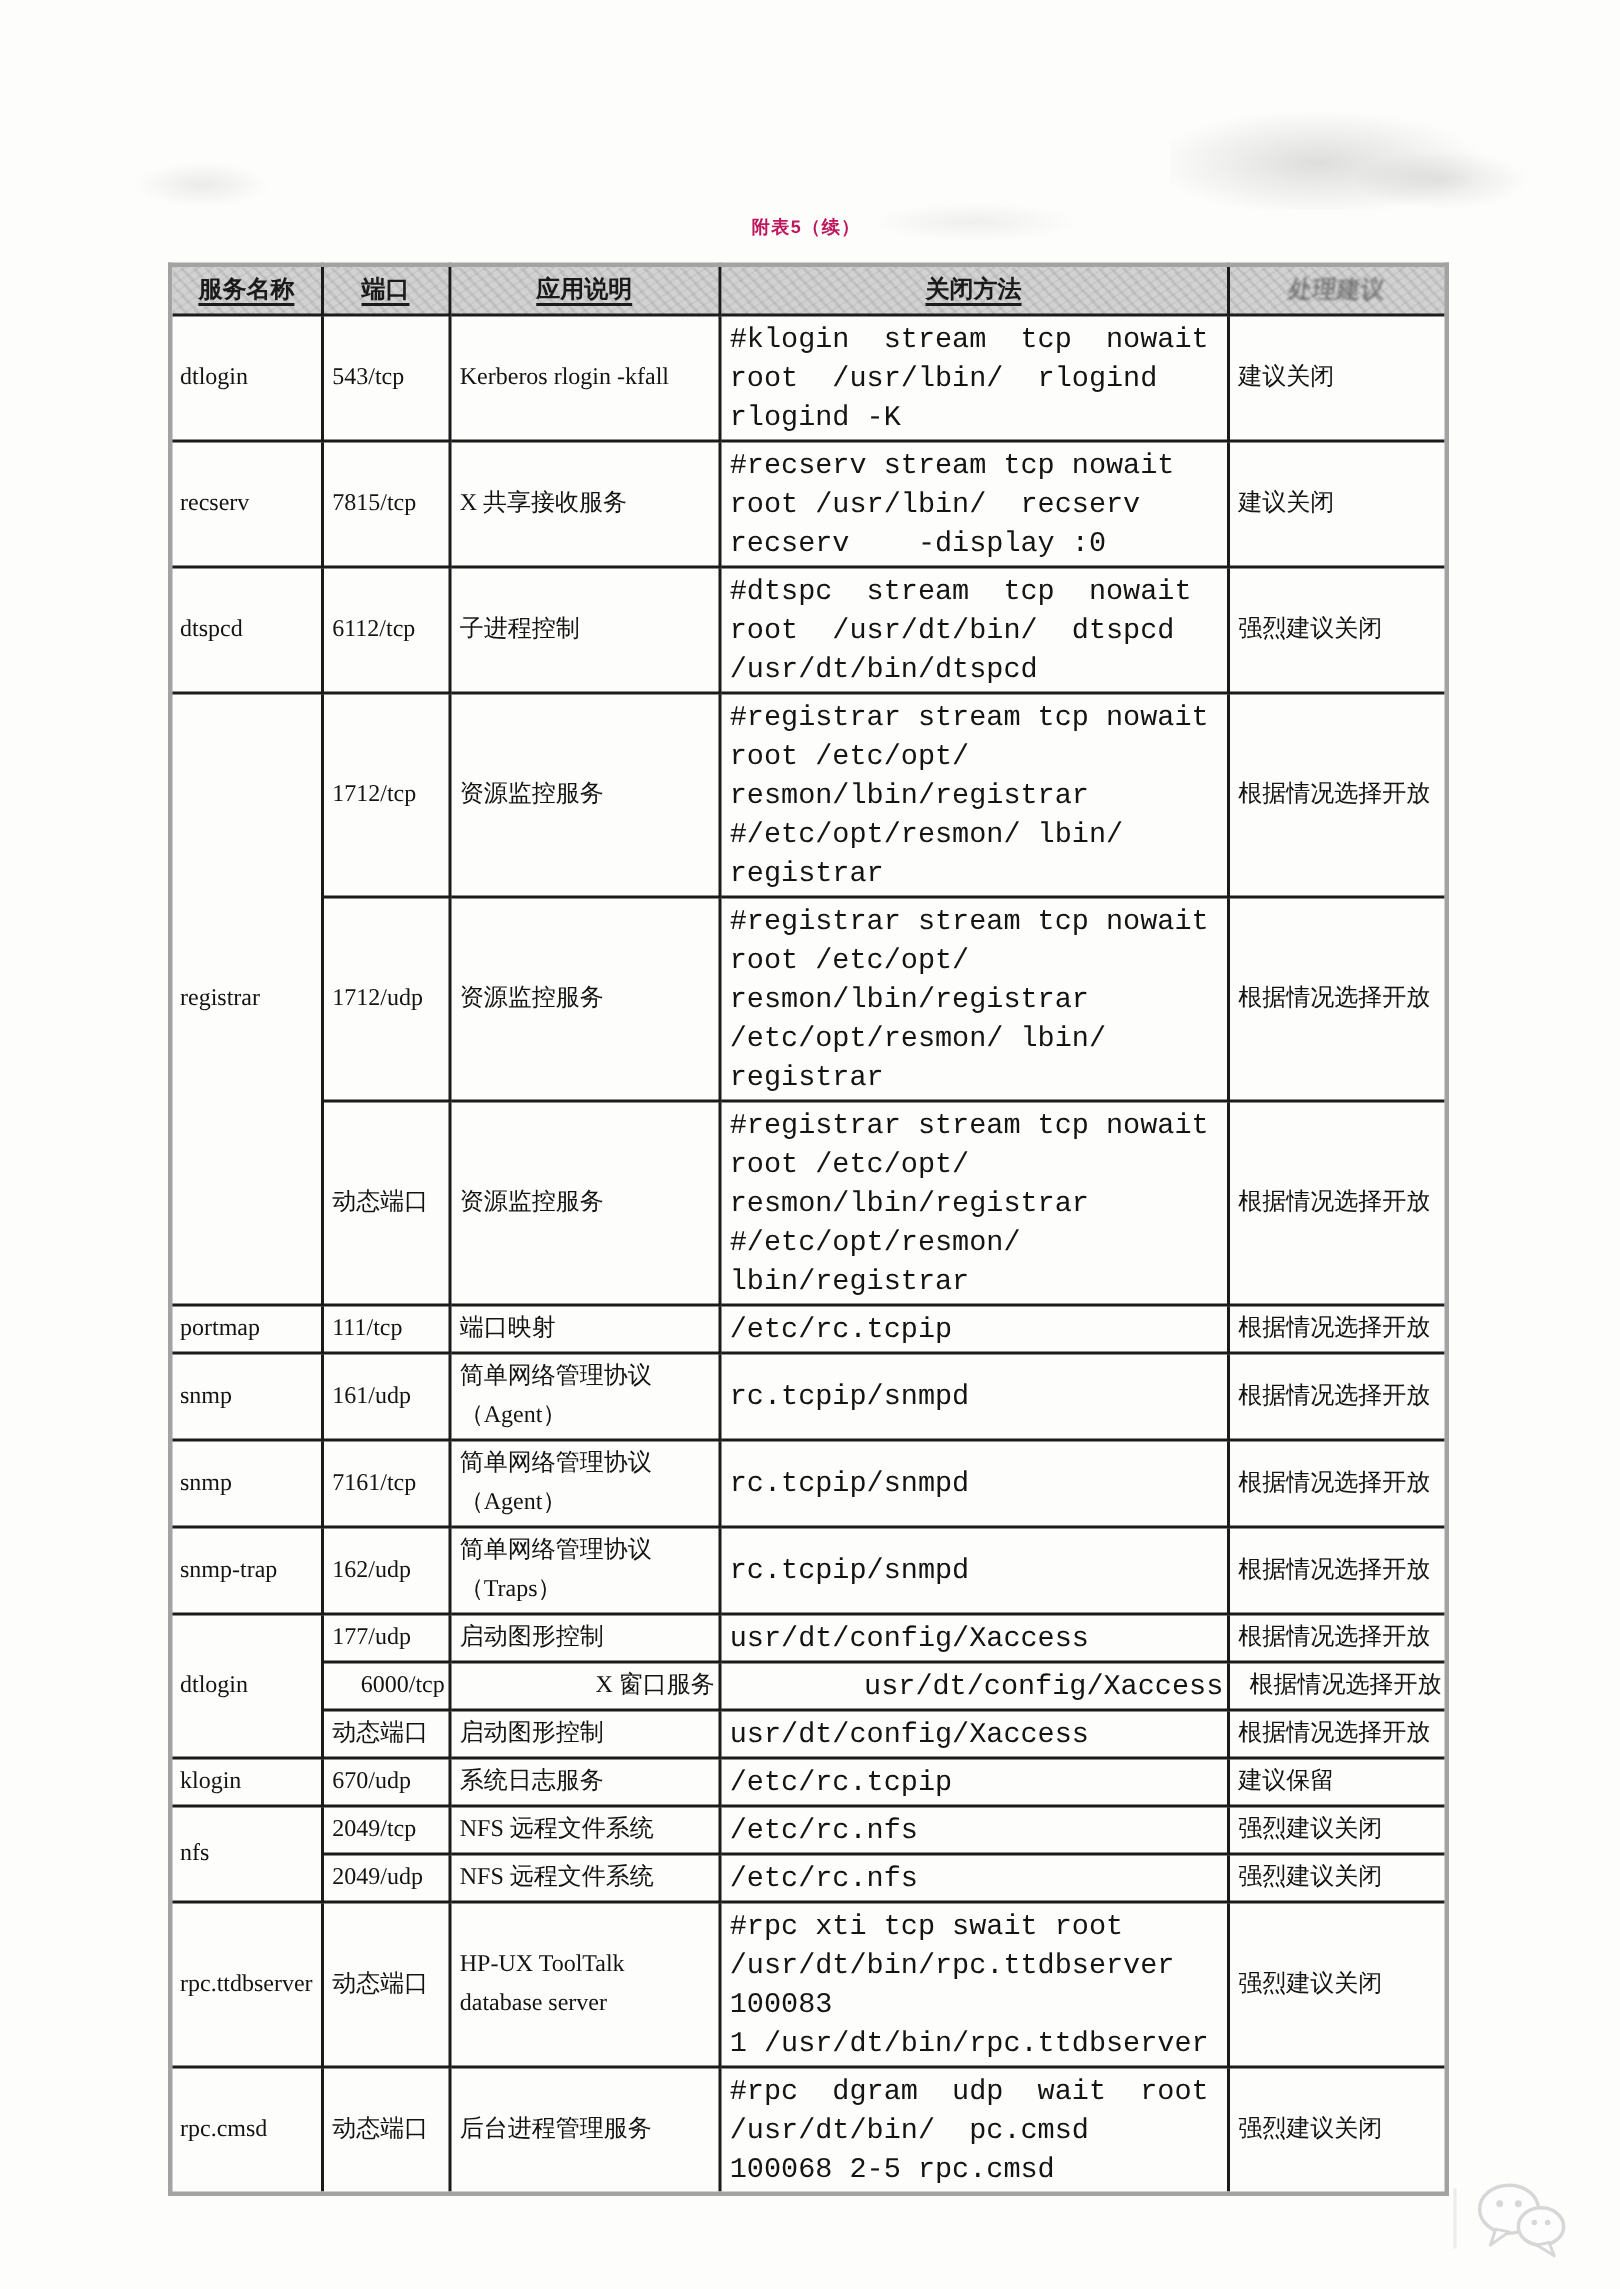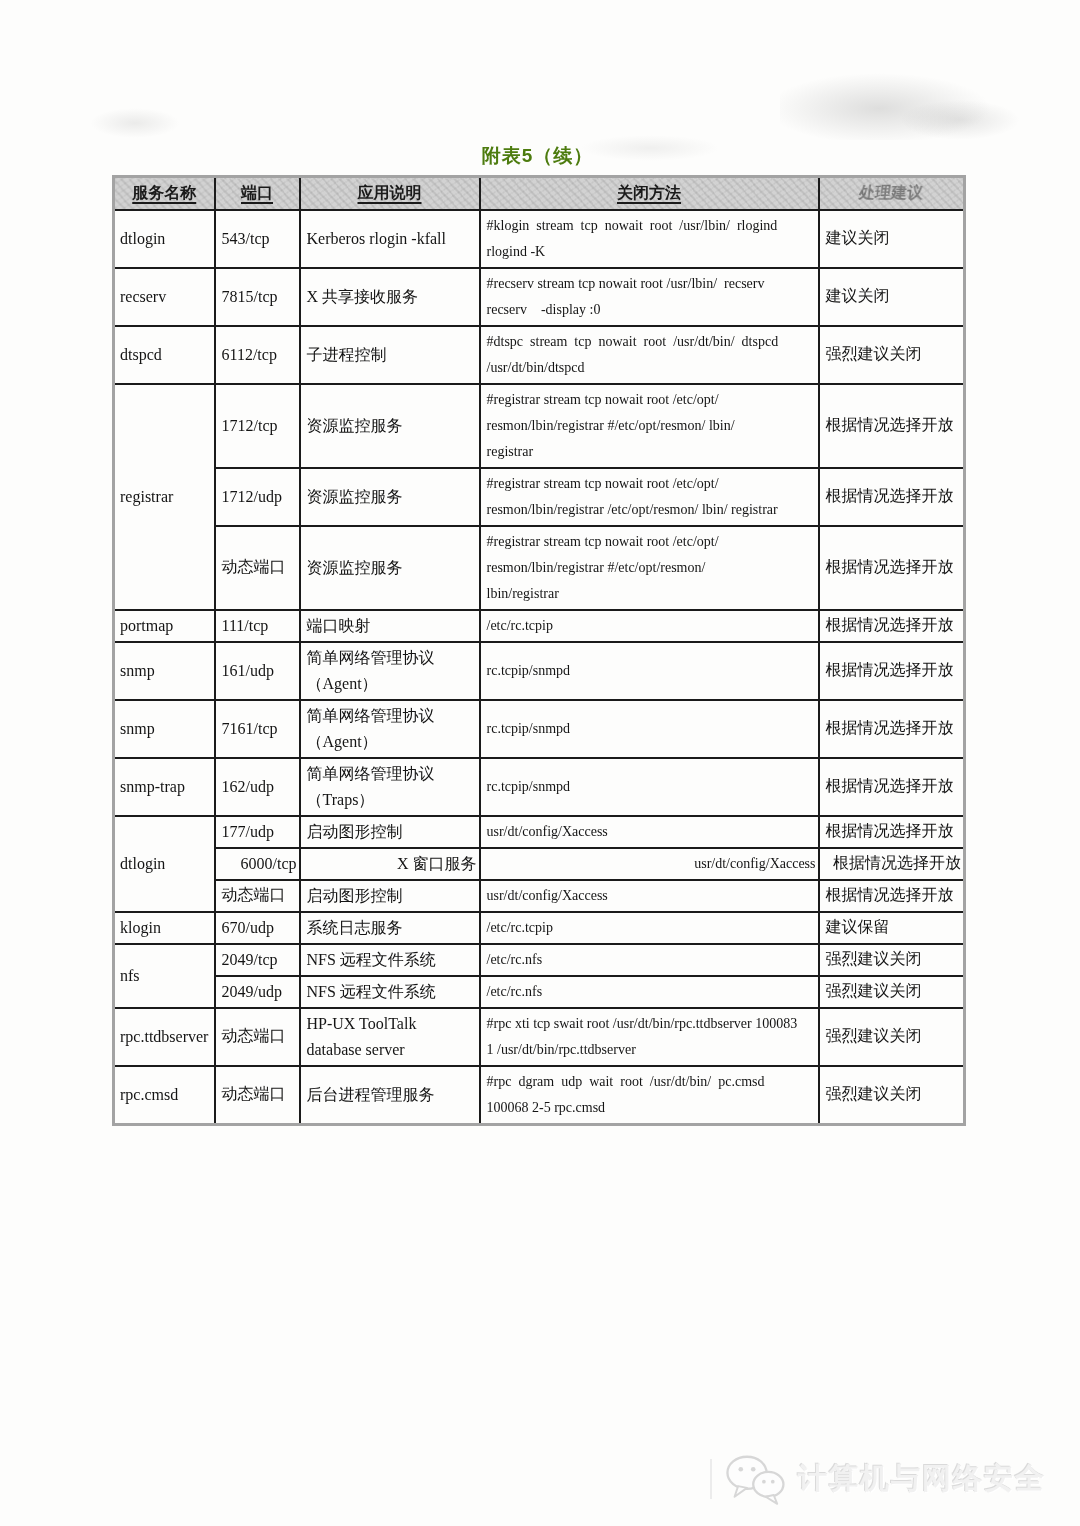--- a/index.html
+++ b/index.html
@@ -18,23 +18,23 @@
         background:radial-gradient(ellipse at 45% 55%, rgba(110,110,110,.22), transparent 65%); }
   .a2 { left:900px; top:100px; width:120px; height:40px;
         background:radial-gradient(ellipse at 50% 50%, rgba(120,120,120,.18), transparent 70%); }
   .a3 { left:90px; top:108px; width:90px; height:30px;
         background:radial-gradient(ellipse at 50% 50%, rgba(130,130,130,.15), transparent 70%); }
   .a4 { left:580px; top:135px; width:140px; height:26px;
         background:radial-gradient(ellipse at 50% 50%, rgba(140,140,140,.12), transparent 70%); }
 
   .title {
     position:absolute; top:143px; left:112px; width:851px;
-    text-align:center; font-size:19px; font-weight:bold;
+    text-align:center; font-size:12px; font-weight:bold;
     font-family:"Liberation Sans","DejaVu Sans",sans-serif;
-    letter-spacing:1px; color:#4d7c0f;
+    letter-spacing:1px; color:#be185d;
   }
 
   table.svc {
     position:absolute; left:112px; top:175px; width:851px;
     border-collapse:collapse; table-layout:fixed;
   }
   table.svc td, table.svc th {
     border:2px solid #1b1b1b;
     overflow:hidden;
     vertical-align:middle;
@@ -57,21 +57,21 @@
   thead th.hdr-faded span {
     opacity:.45; filter:blur(.7px);
     display:inline-block; transform:skewX(-6deg);
   }
 
   td.c-service { font-size:16px; padding:2px 3px 2px 5px; }
   td.c-port    { font-size:16px; padding:2px 2px 2px 6px; }
   td.c-app     { padding:2px 2px 2px 6px; }
   td.c-app div { font-size:16px; line-height:26px; white-space:pre-wrap; }
   td.c-method  { padding:2px 2px 2px 6px; }
-  td.c-method div { font-size:14px; line-height:26px; white-space:pre-wrap; }
+  td.c-method div { font-size:19px; line-height:26px; white-space:pre-wrap;font-family:Liberation Mono, monospace; }
   td.c-advice  { font-size:16px; padding:2px 2px 2px 6px; }
 
   .footer {
     position:absolute; top:1452px; right:34px;
     display:flex; align-items:center; gap:11px;
   }
   .footer-divider { width:2px; height:40px; background:#ececec; }
   .brand-text {
     font-family:"Liberation Sans","DejaVu Sans",sans-serif;
     font-size:29px; font-weight:bold; letter-spacing:2px;
@@ -324,14 +324,13 @@
   <svg class="wechat-logo" width="64" height="54" viewBox="0 0 72 60" fill="none">
     <ellipse cx="27" cy="23" rx="22" ry="18" fill="#fdfdfd" stroke="#d7d7d7" stroke-width="2.6"></ellipse>
     <path d="M17 38 L13 50 L27 40 Z" fill="#fdfdfd" stroke="#d7d7d7" stroke-width="2.2" stroke-linejoin="round"></path>
     <circle cx="20" cy="19" r="2.6" fill="#d7d7d7"></circle>
     <circle cx="34" cy="19" r="2.6" fill="#d7d7d7"></circle>
     <ellipse cx="51" cy="36" rx="17" ry="14" fill="#fdfdfd" stroke="#d7d7d7" stroke-width="2.6"></ellipse>
     <path d="M57 48 L61 58 L48 50 Z" fill="#fdfdfd" stroke="#d7d7d7" stroke-width="2.2" stroke-linejoin="round"></path>
     <circle cx="46" cy="33" r="2.1" fill="#d7d7d7"></circle>
     <circle cx="56" cy="33" r="2.1" fill="#d7d7d7"></circle>
   </svg>
-  <div class="brand-text">计算机与网络安全</div>
 </div>
 
 </body></html>

